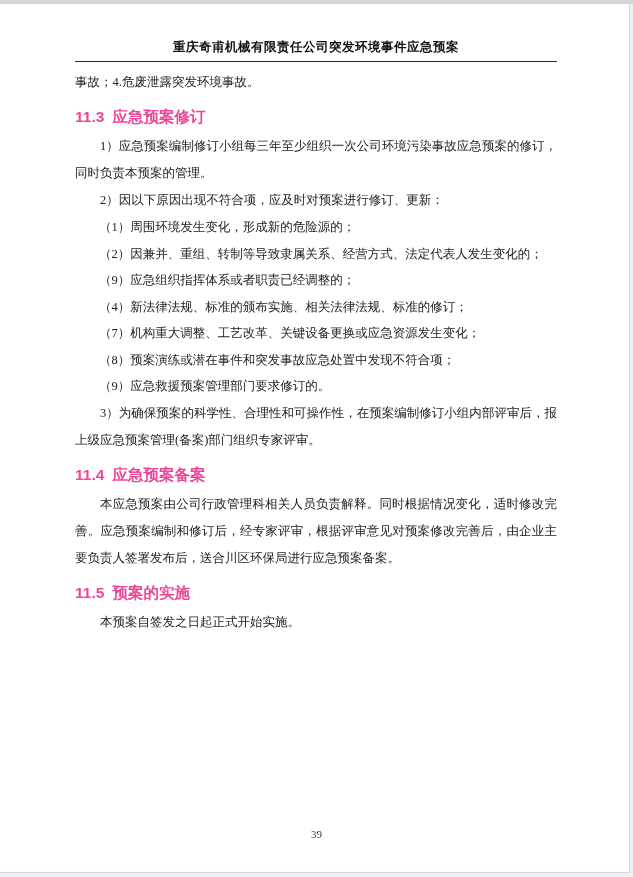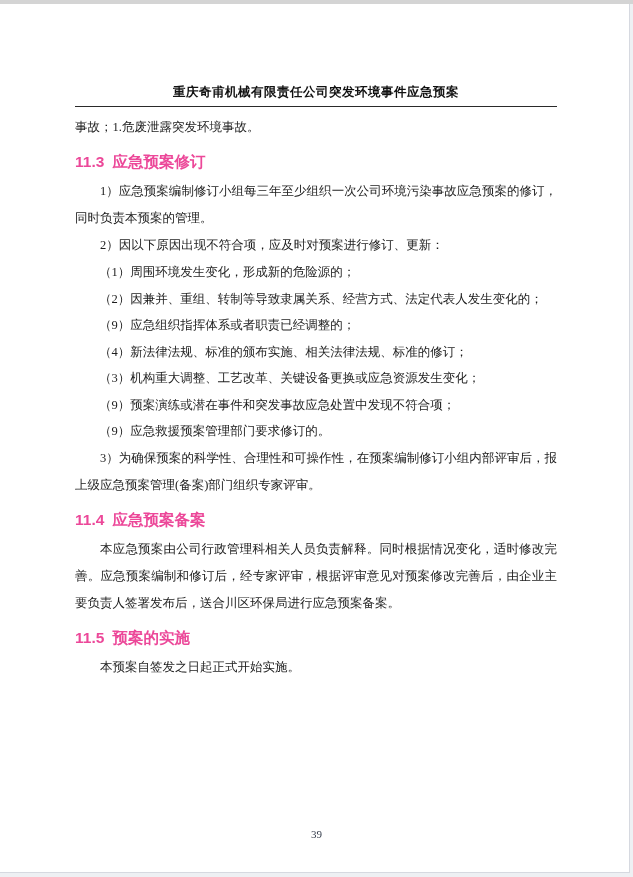--- a/index.html
+++ b/index.html
@@ -19,21 +19,21 @@
     }
     .page {
       position: absolute; top: 4px; left: 0;
       width: 630px; height: 869px;
       background: #ffffff;
       border-right: 1px solid #d6d9e0;
       border-bottom: 1px solid #d6d9e0;
     }
     .content { margin: 0 72px 0 75px; }
     .doc-header {
-      padding-top: 80px;
+      padding-top: 35px;
       padding-bottom: 5px;
       text-align: center;
       font-weight: bold;
       font-size: 12.5px;
       letter-spacing: 0.5px;
       border-bottom: 1px solid #2a2a2a;
       color: #111;
     }
     .body-text { font-size: 12.5px; line-height: 27px; text-align: justify; }
     .intro { margin-top: 7px; }
@@ -62,35 +62,35 @@
 <body>
 
 <div class="top-strip"></div>
 
 <div class="page">
   <div class="content">
 
     <div class="doc-header">重庆奇甫机械有限责任公司突发环境事件应急预案</div>
 
     <div class="body-text">
-      <p class="intro">事故；1.危废泄露突发环境事故。</p>
+      <p class="intro">事故；4.危废泄露突发环境事故。</p>
 
       <h2 class="sec">11.3 应急预案修订</h2>
 
       <p class="para">1）应急预案编制修订小组每三年至少组织一次公司环境污染事故应急预案的修订，同时负责本预案的管理。</p>
 
       <p class="para">2）因以下原因出现不符合项，应及时对预案进行修订、更新：</p>
 
       <ul class="items">
         <li>（1）周围环境发生变化，形成新的危险源的；</li>
         <li>（2）因兼并、重组、转制等导致隶属关系、经营方式、法定代表人发生变化的；</li>
         <li>（9）应急组织指挥体系或者职责已经调整的；</li>
         <li>（4）新法律法规、标准的颁布实施、相关法律法规、标准的修订；</li>
-        <li>（3）机构重大调整、工艺改革、关键设备更换或应急资源发生变化；</li>
-        <li>（9）预案演练或潜在事件和突发事故应急处置中发现不符合项；</li>
+        <li>（7）机构重大调整、工艺改革、关键设备更换或应急资源发生变化；</li>
+        <li>（8）预案演练或潜在事件和突发事故应急处置中发现不符合项；</li>
         <li>（9）应急救援预案管理部门要求修订的。</li>
       </ul>
 
       <p class="para">3）为确保预案的科学性、合理性和可操作性，在预案编制修订小组内部评审后，报上级应急预案管理(备案)部门组织专家评审。</p>
 
       <h2 class="sec">11.4 应急预案备案</h2>
 
       <p class="para">本应急预案由公司行政管理科相关人员负责解释。同时根据情况变化，适时修改完善。应急预案编制和修订后，经专家评审，根据评审意见对预案修改完善后，由企业主要负责人签署发布后，送合川区环保局进行应急预案备案。</p>
 
       <h2 class="sec">11.5 预案的实施</h2>

